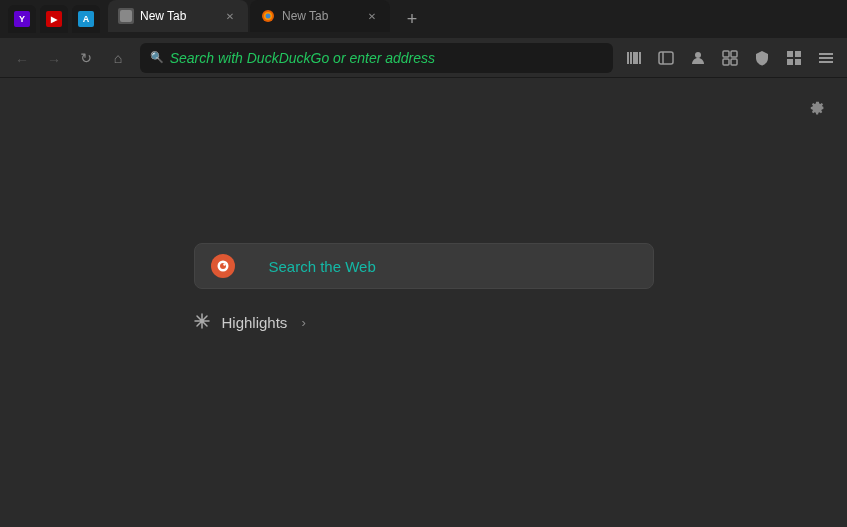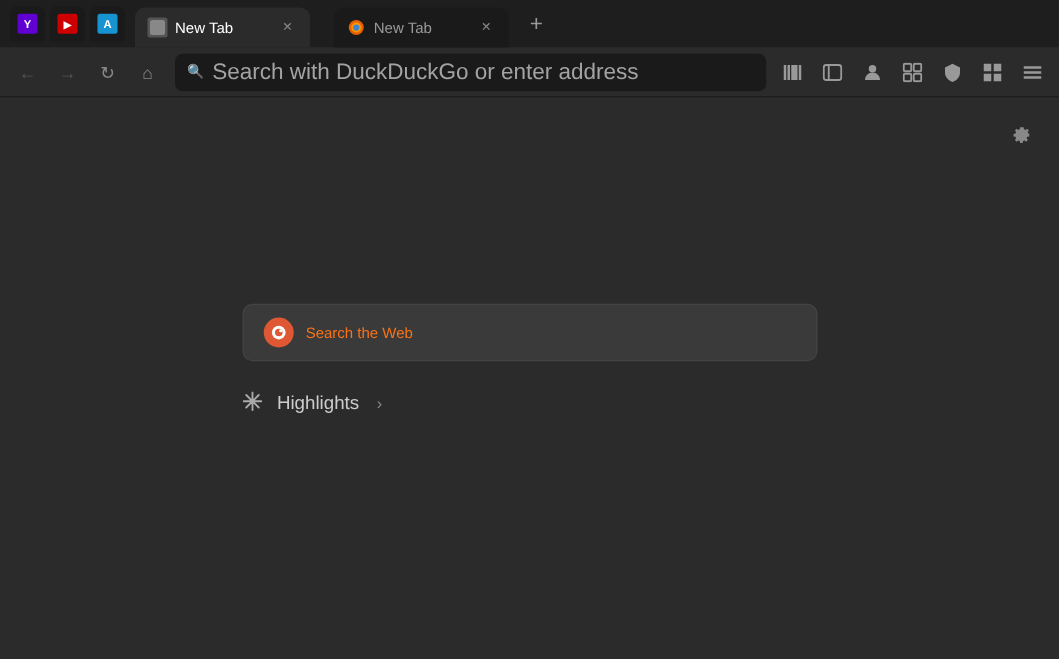--- a/index.html
+++ b/index.html
@@ -16,23 +16,22 @@
     .titlebar {
       display: flex;
       align-items: center;
       background: #1e1e1e;
       height: 38px;
       padding: 0 8px;
       gap: 4px;
     }
     .tab-group {
       display: flex;
-      align-items: flex-end;
       height: 38px;
-      gap: 19px;
+      gap: 2px;
     }
     .tab {
       display: flex;
       align-items: center;
       gap: 6px;
       padding: 0 10px;
       height: 32px;
       border-radius: 8px 8px 0 0;
       font-size: 12px;
       color: #ccc;
@@ -227,22 +226,23 @@
       background: #de5833;
       display: flex;
       align-items: center;
       justify-content: center;
       flex-shrink: 0;
       font-size: 10px;
       color: white;
       font-weight: bold;
     }
     .search-text {
-      color: #f97316;
-      font-size: 12px;
+      color: #14b8a6;
+      font-size: 15px;
+      margin-left: 24px;
     }
 
     .highlights-row {
       display: flex;
       align-items: center;
       gap: 12px;
       cursor: pointer;
       color: #ccc;
       font-size: 15px;
     }
@@ -303,21 +303,21 @@
 </div>
 
 <div class="navbar">
   <div class="nav-btn disabled">←</div>
   <div class="nav-btn disabled">→</div>
   <div class="nav-btn">↻</div>
   <div class="nav-btn">⌂</div>
 
   <div class="address-bar">
     <span class="address-bar-icon">🔍</span>
-    <span style="font-size:18px;color:#a3a3a3;">Search with DuckDuckGo or enter address</span>
+    <span style="font-size:14px;color:#22c55e;font-style:italic;">Search with DuckDuckGo or enter address</span>
   </div>
 
   <div class="toolbar-right">
 
     <div class="toolbar-icon">
       <svg width="16" height="16" viewBox="0 0 16 16" fill="#999">
           <rect x="1" y="2" width="2" height="12"></rect>
           <rect x="4" y="2" width="2" height="12"></rect>
           <rect x="7" y="2" width="5" height="12"></rect>
           <rect x="13" y="2" width="2" height="12"></rect>

